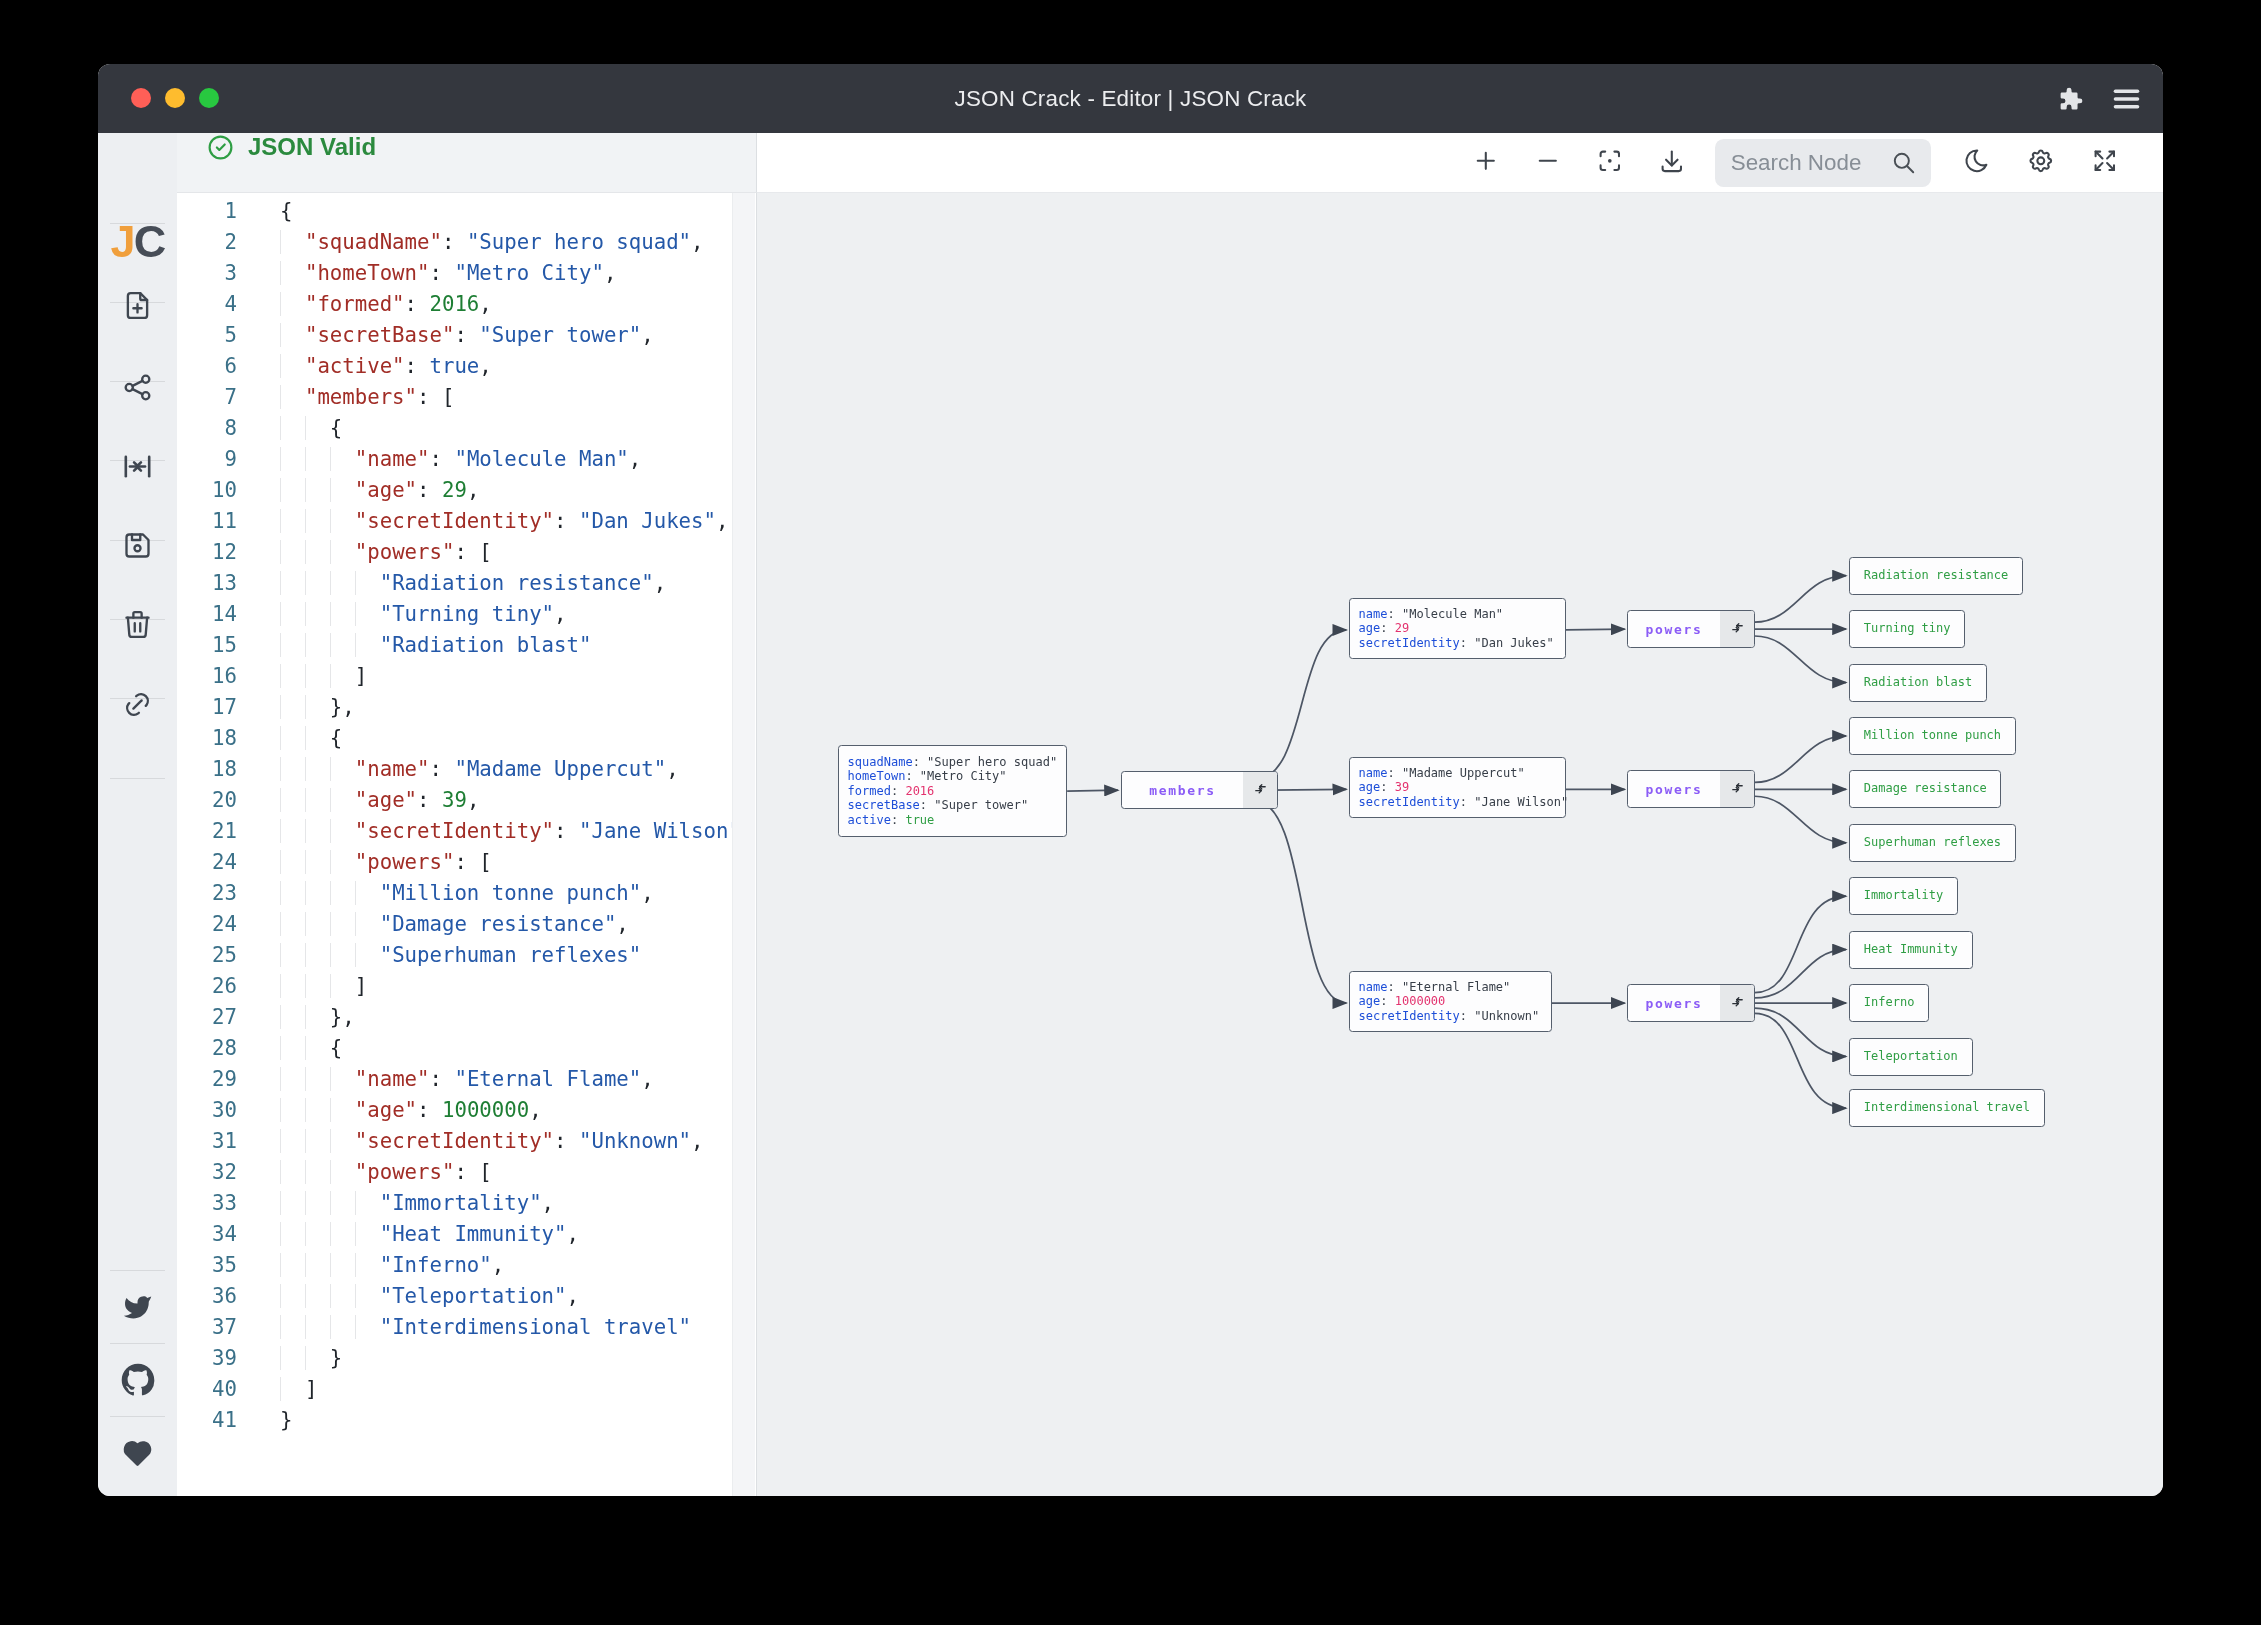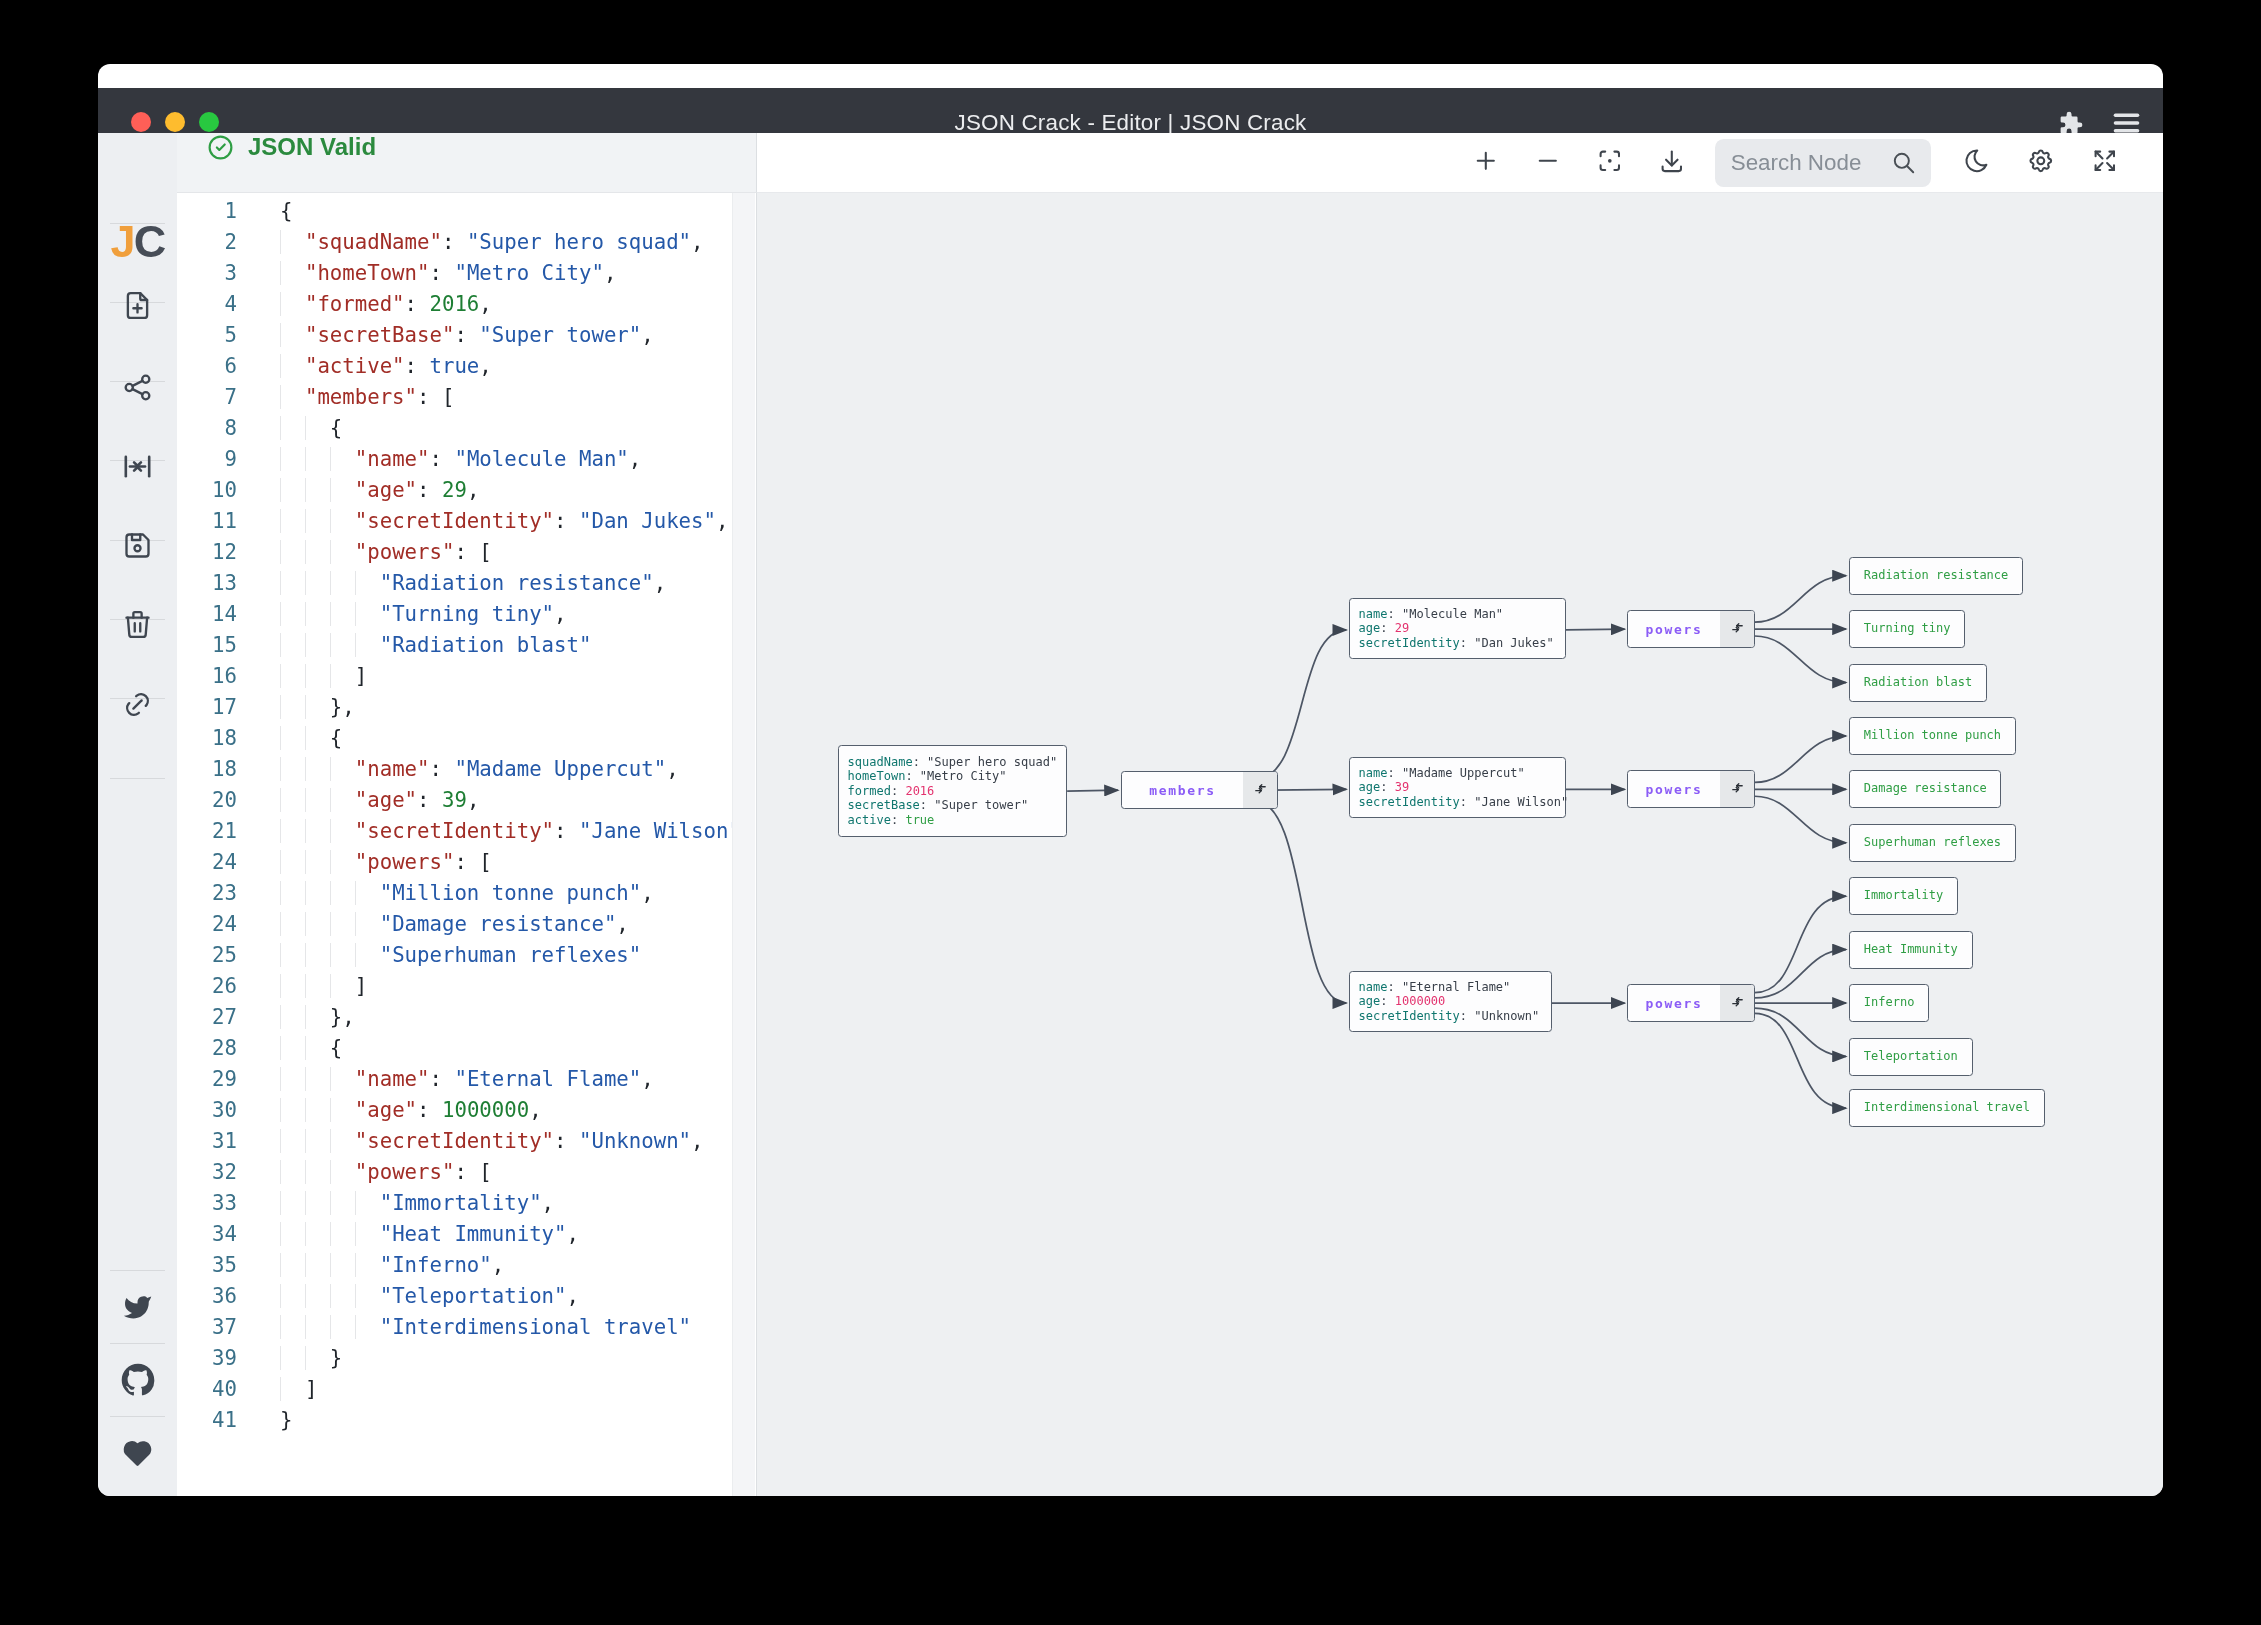--- a/index.html
+++ b/index.html
@@ -1,19 +1,19 @@
 <!DOCTYPE html>
 <html style="font-size:13.8px"><head>
 <meta charset="utf-8">
 <style>
   html,body{margin:0;padding:0;background:#000;}
   body{width:2261px;height:1625px;position:relative;font-family:"Liberation Sans",sans-serif;-webkit-font-smoothing:antialiased;}
   .window{position:absolute;left:98px;top:64px;width:2065px;height:1432px;border-radius:12px;overflow:hidden;background:#fff;box-shadow:0 26px 78px rgba(0,0,0,.6);}
   
-  .titlebar{position:absolute;left:0;top:0;width:100%;height:69px;background:#34373e;display:flex;align-items:center;margin-top:24px;}
+  .titlebar{position:absolute;left:0;top:0;width:100%;height:69px;background:#34373e;display:flex;align-items:center;}
   .lights{position:absolute;left:33px;top:24px;display:flex;gap:13.8px;}
   .light{width:20px;height:20px;border-radius:50%;}
   .win-title{position:absolute;left:0;right:0;text-align:center;color:#ecedef;font-size:22.4px;font-weight:500;letter-spacing:0.2px;}
   .tb-right{position:absolute;right:22.4px;top:0;height:69px;display:flex;align-items:center;gap:26px;}
   .tb-right svg{display:block;}
   
   .sidebar{position:absolute;left:0;top:69px;width:79px;bottom:0;background:#edeff2;border-right:0.9px solid #dcdee1;}
   .logo{position:absolute;left:0;top:83px;width:79px;text-align:center;font-size:45px;font-weight:800;letter-spacing:-1.7px;}
   .logo .j{color:#f09f3c;} .logo .c{color:#474d57;}
   .sb-sep{position:absolute;left:12px;width:55px;height:0.9px;background:#d7d9dc;}
@@ -39,21 +39,21 @@
   .searchbox input{width:100%;height:100%;box-sizing:border-box;border:none;outline:none;background:#e8eaed;border-radius:8.6px;padding:0 50px 0 15.5px;font-size:22.4px;color:#3c4248;font-family:"Liberation Sans",sans-serif;}
   .searchbox input::placeholder{color:#878e96;}
   .searchbox .mag{position:absolute;right:13.8px;top:11.2px;}
   
   .canvas{position:absolute;left:658px;top:129px;right:0;bottom:0;background:#eef0f2;border-left:0.9px solid #dcdfe2;overflow:hidden;}
   .edges{position:absolute;left:0;top:0;}
   .gnode{position:absolute;background:#fdfdfe;border:1.7px solid #555f6d;border-radius:3.4px;box-sizing:border-box;font-family:"DejaVu Sans Mono",monospace;font-size:12px;cursor:pointer;}
   .objnode{padding:7.8px 8.6px;line-height:14.6px;}
   .root{padding:8.6px 8.6px;}
   .nrow{white-space:pre;}
-  .nk{color:#0f766e;} .nc{color:#3c434d;} .nv-s{color:#373e48;} .nv-n{color:#e3326e;} .nv-b{color:#2f9e44;}
+  .nk{color:#1d4ed8;} .nc{color:#3c434d;} .nv-s{color:#373e48;} .nv-n{color:#e3326e;} .nv-b{color:#2f9e44;}
   .pill{display:flex;align-items:stretch;padding:0;overflow:hidden;}
   .pill .plabel{flex:1;display:flex;align-items:center;justify-content:center;color:#8b5cf6;font-weight:bold;font-size:13px;letter-spacing:1.7px;}
   .pill .pbtn{width:34px;background:#e6e8ea;display:flex;align-items:center;justify-content:center;cursor:pointer;}
   .leaf{border-width:1.3px;height:38px;line-height:35px;padding:0 13.8px;color:#2f9e44;white-space:pre;}
 </style>
 </head>
 <body>
 
 <div class="window">
 

